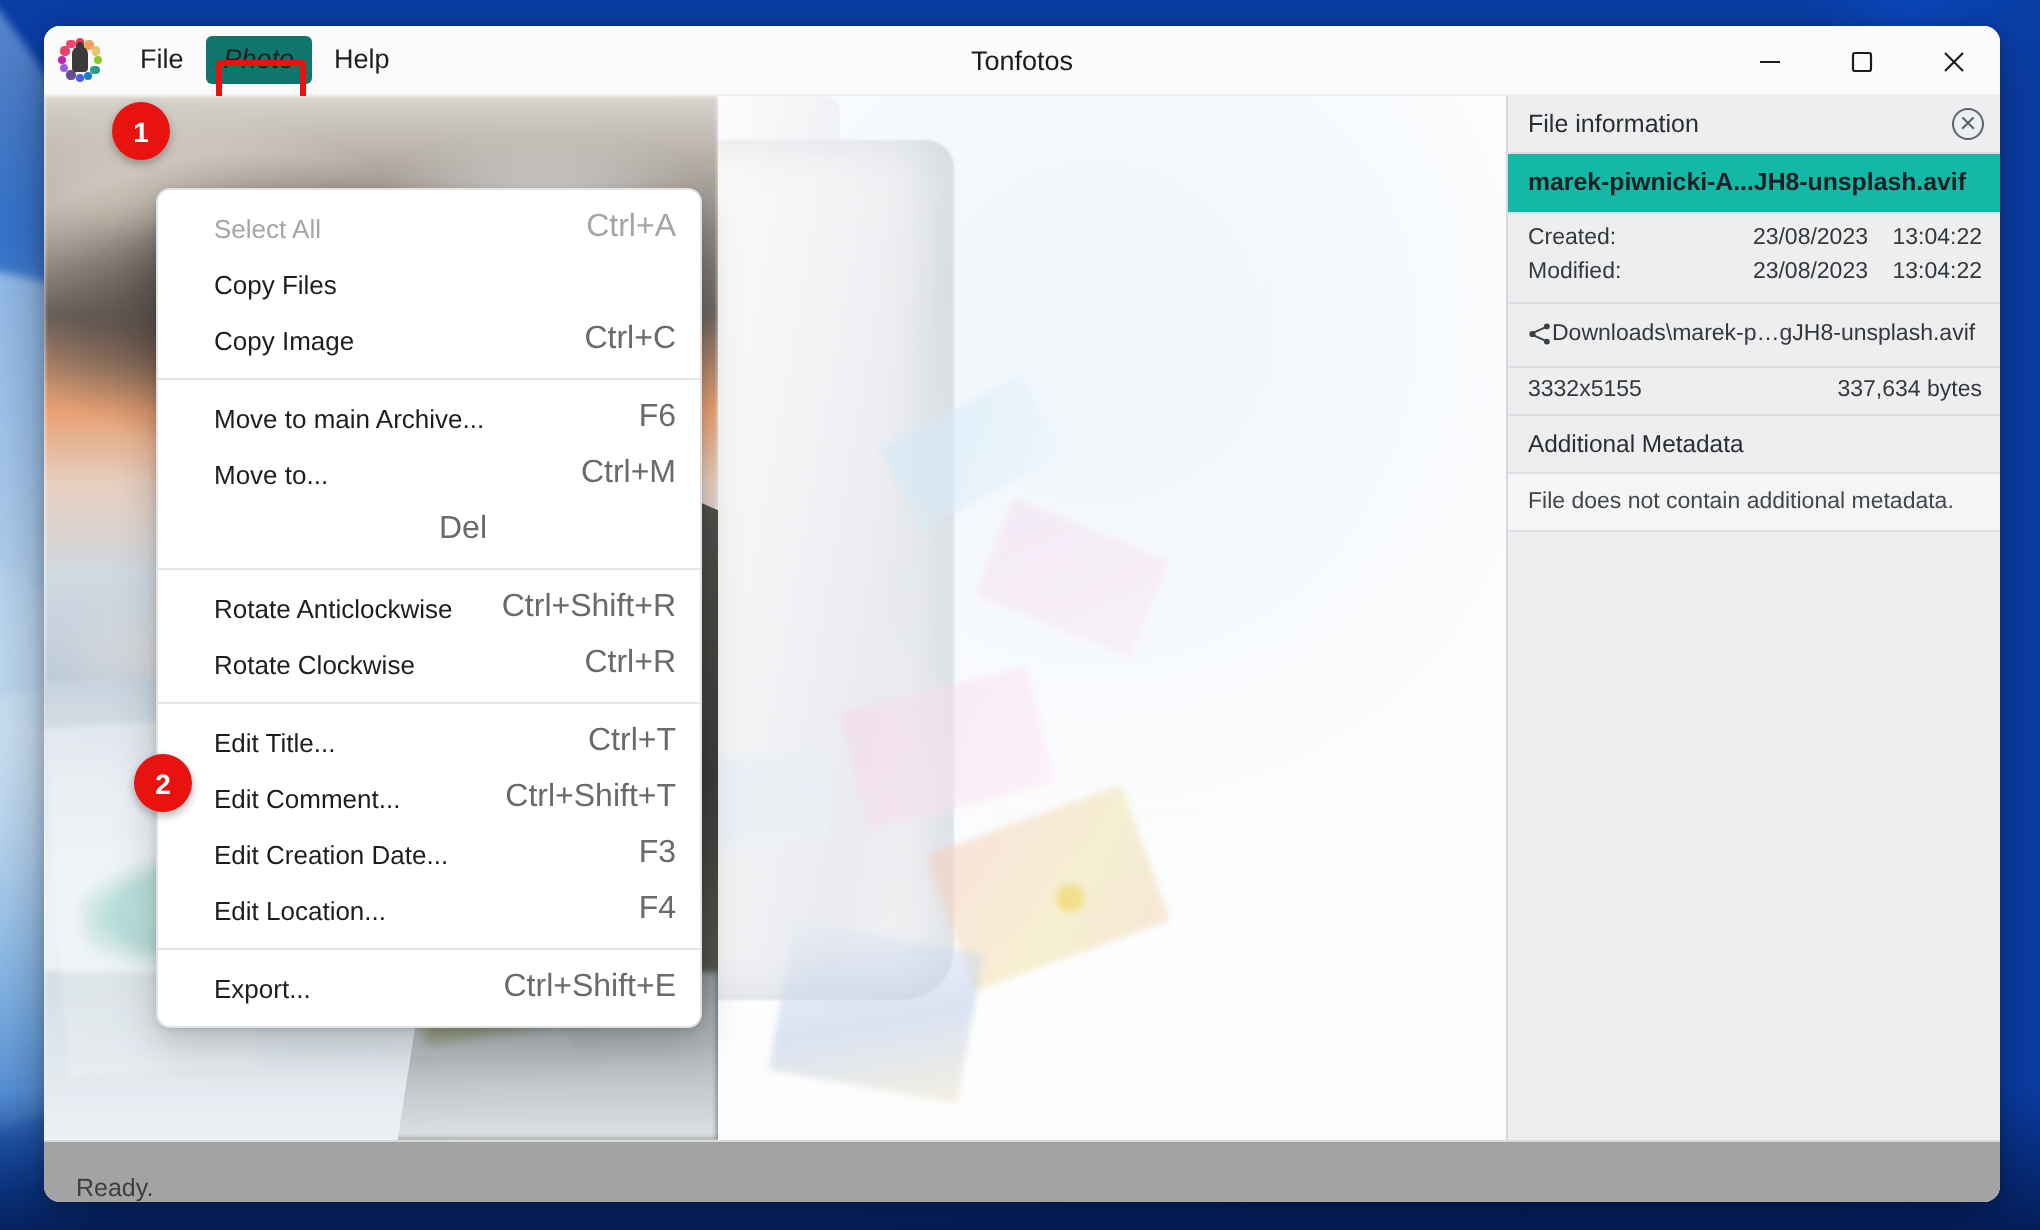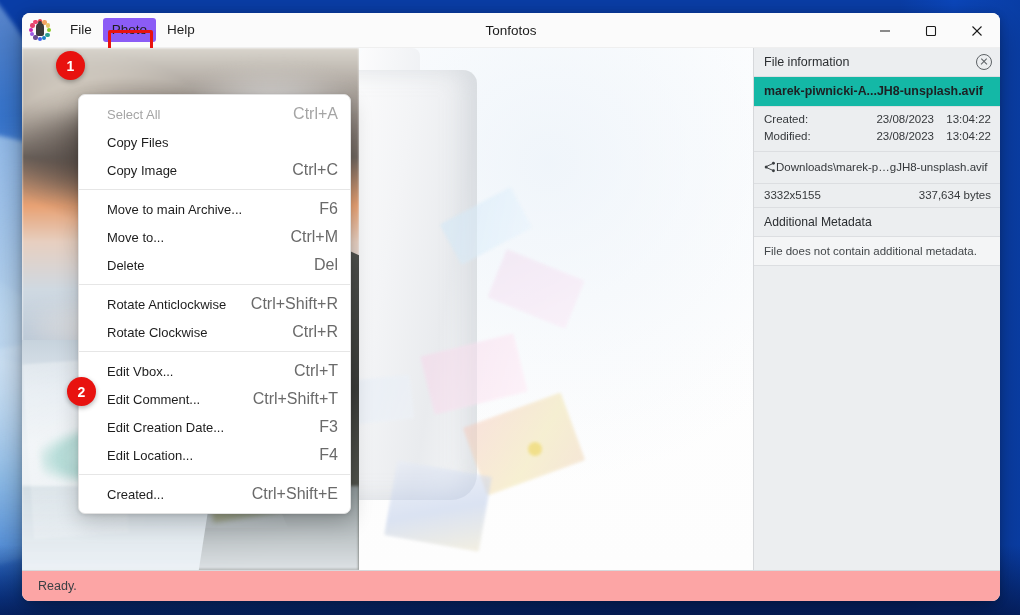--- a/index.html
+++ b/index.html
@@ -79,21 +79,21 @@
     background:#3a3a3a; border-radius:50%;
   }
 
   .menubar { display:flex; align-items:center; height:100%; }
   .menu-btn {
     font-size: 13.5px; color: #1f1f1f;
     padding: 3px 9px; margin-right: 2px;
     line-height: 18px; cursor: default;
     border-radius: 3px;
   }
-  .menu-btn.active { background: #8b5cf6; }
+  .menu-btn.active { background: #0f766e; font-style: italic; }
 
   #photo-highlight {
     position: absolute;
     left: 86px; top: 17px; width: 45px; height: 29px;
     border: 3px solid #e8120f;
     border-radius: 2px;
     pointer-events: none;
   }
 
   #win-title {
@@ -282,23 +282,23 @@
   .fi-meta-body {
     padding: 8px 9px 8px 10px;
     background:#f4f5f6; color:#43474a;
     border-bottom:1px solid #dcdee1;
   }
   .fi-filler { flex:1; background:#eceef0; }
 
   
   #statusbar {
     height: 15px; min-height:31px;
-    background:#fca5a5;
+    background:#a3a3a3;
     border-top:1px solid #d7d9dc;
-    display:flex; align-items:center;
+    display:flex; align-items:flex-end;
     padding-left: 16px;
     font-size: 12.5px; color:#3c4044;
   }
 
   
   #photo-menu {
     position: absolute;
     left: 56px; top: 46px;
     width: 273px;
     background: #ffffff;
@@ -492,58 +492,57 @@
 
       <div class="mi">
         <span class="label">Move to main Archive...</span>
         <span class="accel">F6</span>
       </div>
       <div class="mi">
         <span class="label">Move to...</span>
         <span class="accel">Ctrl+M</span>
       </div>
       <div class="mi">
-        <span class="label">Delete</span>
         <span class="accel">Del</span>
       </div>
 
       <div class="msep"></div>
 
       <div class="mi">
         <span class="label">Rotate Anticlockwise</span>
         <span class="accel">Ctrl+Shift+R</span>
       </div>
       <div class="mi">
         <span class="label">Rotate Clockwise</span>
         <span class="accel">Ctrl+R</span>
       </div>
 
       <div class="msep"></div>
 
       <div class="mi">
-        <span class="label">Edit Vbox...</span>
+        <span class="label">Edit Title...</span>
         <span class="accel">Ctrl+T</span>
       </div>
       <div class="mi">
         <span class="label">Edit Comment...</span>
         <span class="accel">Ctrl+Shift+T</span>
       </div>
       <div class="mi">
         <span class="label">Edit Creation Date...</span>
         <span class="accel">F3</span>
       </div>
       <div class="mi">
         <span class="label">Edit Location...</span>
         <span class="accel">F4</span>
       </div>
 
       <div class="msep"></div>
 
       <div class="mi">
-        <span class="label">Created...</span>
+        <span class="label">Export...</span>
         <span class="accel">Ctrl+Shift+E</span>
       </div>
     </div>
 
   </div>
 
   <div id="statusbar">
     <span>Ready.</span>
   </div>
 </div>

